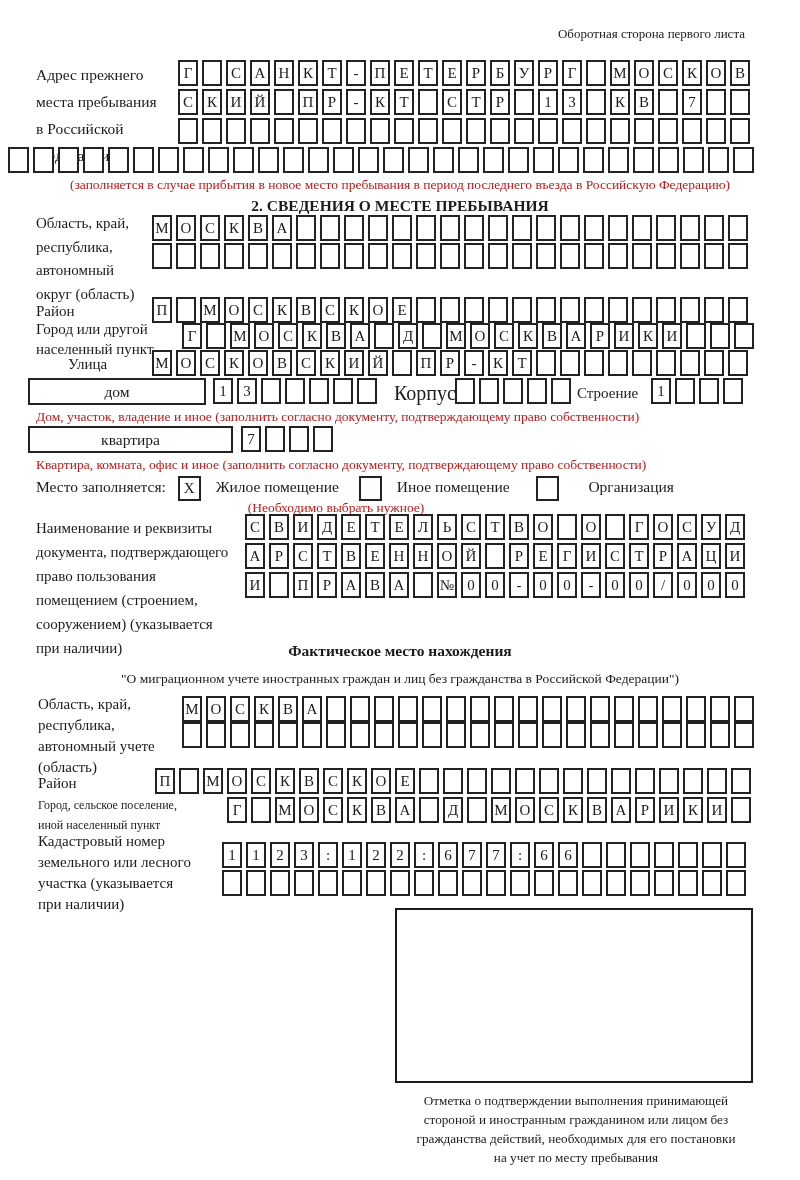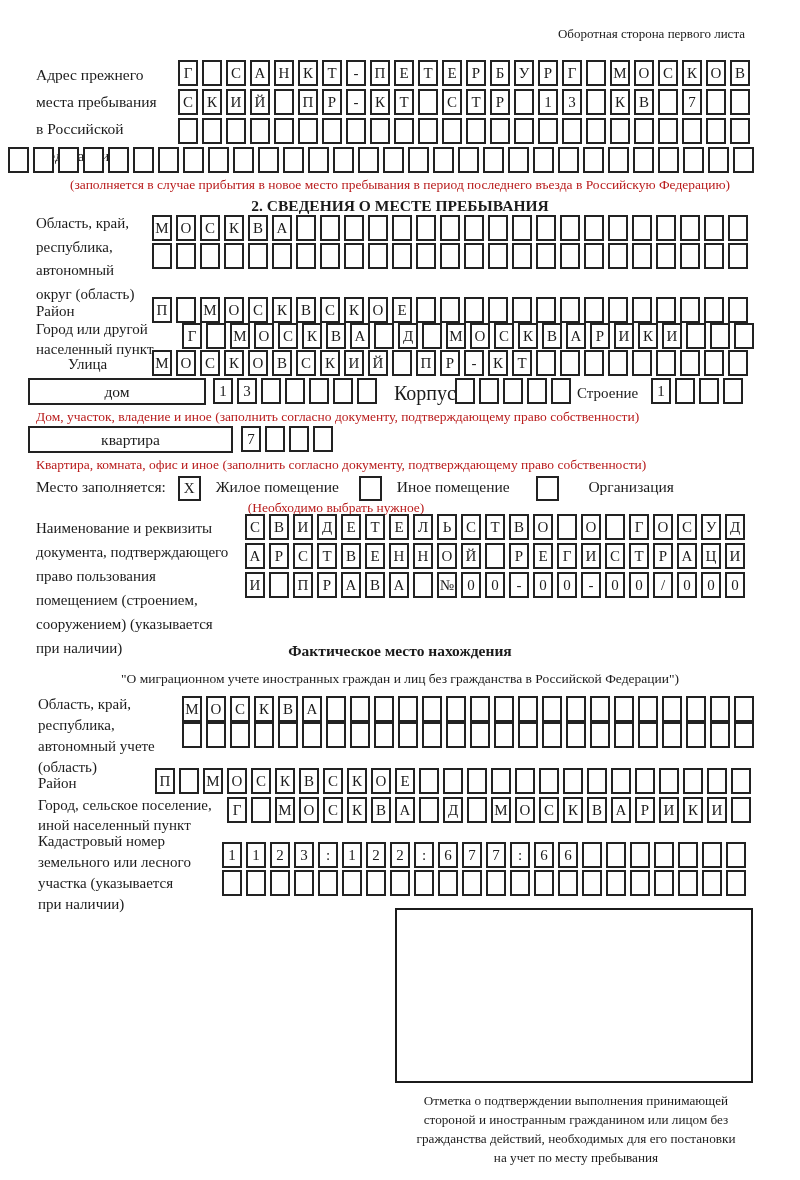--- a/index.html
+++ b/index.html
@@ -131,21 +131,21 @@
     <div class="lbl-line">республика,</div>
     <div class="lbl-line">автономный учете</div>
     <div class="lbl-line">(область)</div>
   </div>
 <div class="boxrow" style="left:182px;top:696px;"><span class="cell">М</span><span class="cell">О</span><span class="cell">С</span><span class="cell">К</span><span class="cell">В</span><span class="cell">А</span><span class="cell"></span><span class="cell"></span><span class="cell"></span><span class="cell"></span><span class="cell"></span><span class="cell"></span><span class="cell"></span><span class="cell"></span><span class="cell"></span><span class="cell"></span><span class="cell"></span><span class="cell"></span><span class="cell"></span><span class="cell"></span><span class="cell"></span><span class="cell"></span><span class="cell"></span><span class="cell"></span></div>
 <div class="boxrow" style="left:182px;top:722px;"><span class="cell"></span><span class="cell"></span><span class="cell"></span><span class="cell"></span><span class="cell"></span><span class="cell"></span><span class="cell"></span><span class="cell"></span><span class="cell"></span><span class="cell"></span><span class="cell"></span><span class="cell"></span><span class="cell"></span><span class="cell"></span><span class="cell"></span><span class="cell"></span><span class="cell"></span><span class="cell"></span><span class="cell"></span><span class="cell"></span><span class="cell"></span><span class="cell"></span><span class="cell"></span><span class="cell"></span></div>
 
 <div class="abs lbl" style="left:38px;top:770px;font-size:15px;">Район</div>
 <div class="boxrow" style="left:155px;top:768px;"><span class="cell">П</span><span class="cell"></span><span class="cell">М</span><span class="cell">О</span><span class="cell">С</span><span class="cell">К</span><span class="cell">В</span><span class="cell">С</span><span class="cell">К</span><span class="cell">О</span><span class="cell">Е</span><span class="cell"></span><span class="cell"></span><span class="cell"></span><span class="cell"></span><span class="cell"></span><span class="cell"></span><span class="cell"></span><span class="cell"></span><span class="cell"></span><span class="cell"></span><span class="cell"></span><span class="cell"></span><span class="cell"></span><span class="cell"></span></div>
 
-<div class="abs lbl lh20" style="left:38px;top:795px;font-size:15px;">
+<div class="abs lbl lh20" style="left:38px;top:795px;font-size:12px;">
     <div class="lbl-line">Город, сельское поселение,</div>
     <div class="lbl-line">иной населенный пункт</div>
   </div>
 <div class="boxrow" style="left:227px;top:797px;"><span class="cell">Г</span><span class="cell"></span><span class="cell">М</span><span class="cell">О</span><span class="cell">С</span><span class="cell">К</span><span class="cell">В</span><span class="cell">А</span><span class="cell"></span><span class="cell">Д</span><span class="cell"></span><span class="cell">М</span><span class="cell">О</span><span class="cell">С</span><span class="cell">К</span><span class="cell">В</span><span class="cell">А</span><span class="cell">Р</span><span class="cell">И</span><span class="cell">К</span><span class="cell">И</span><span class="cell"></span></div>
 
 <div class="abs lbl lh21" style="left:38px;top:831px;font-size:15px;">
     <div class="lbl-line">Кадастровый номер</div>
     <div class="lbl-line">земельного или лесного</div>
     <div class="lbl-line">участка (указывается</div>
     <div class="lbl-line">при наличии)</div>

